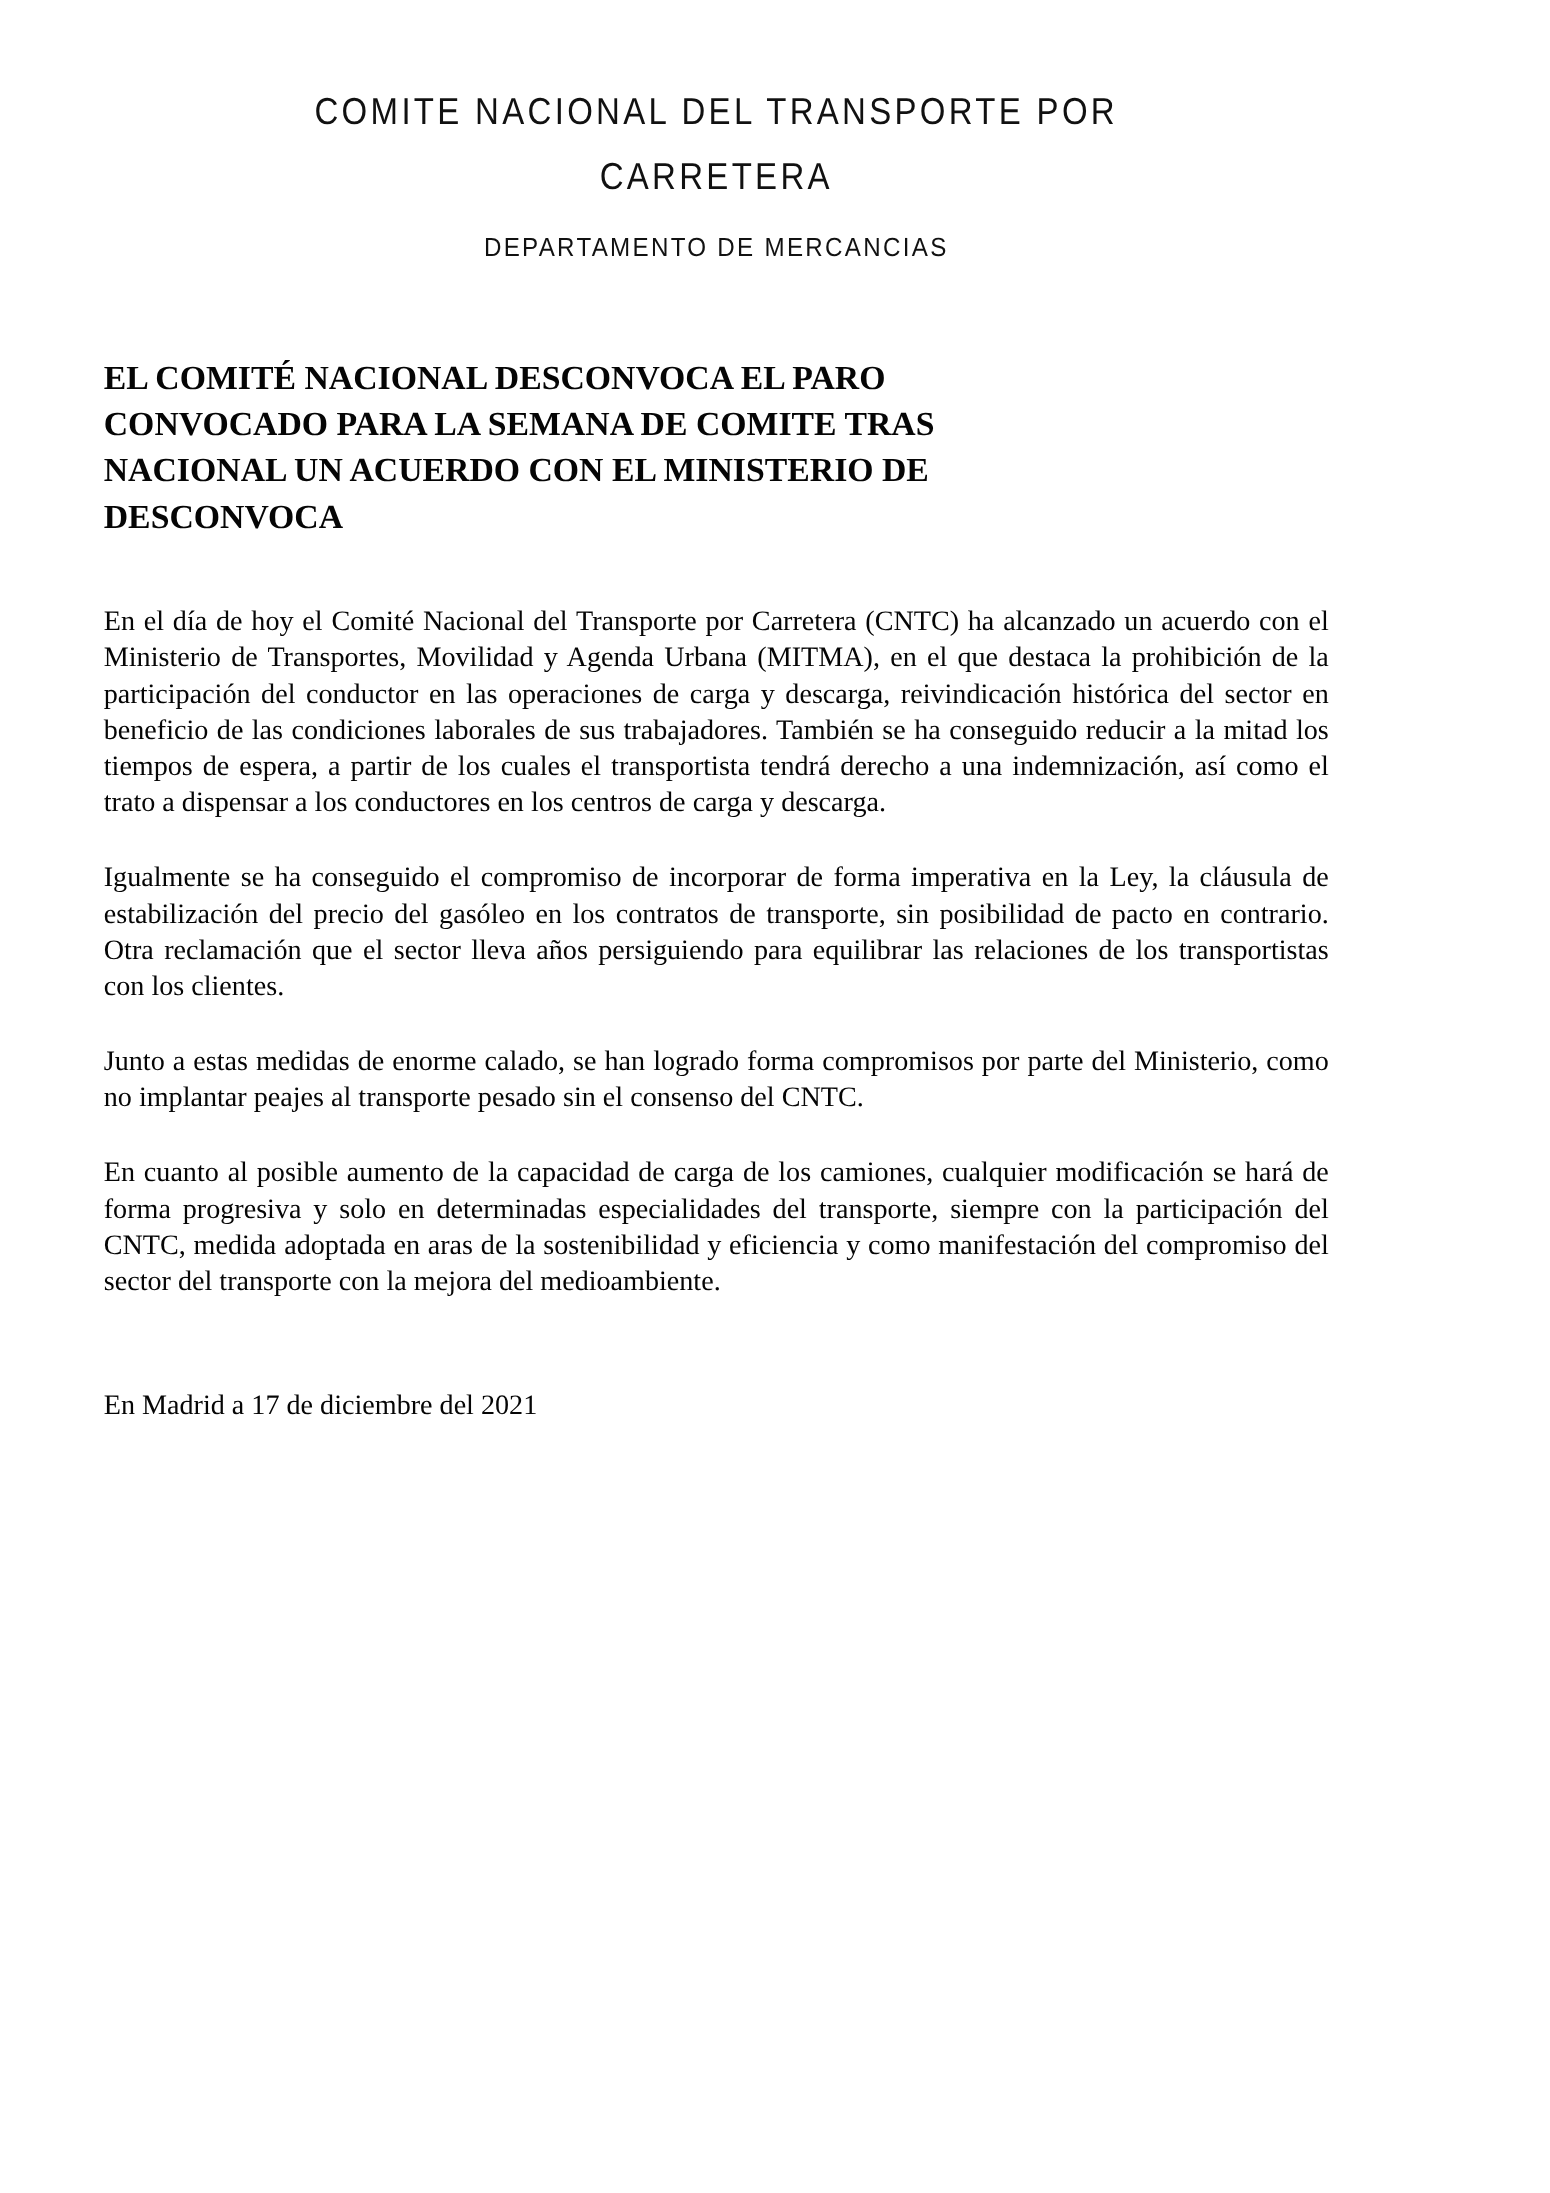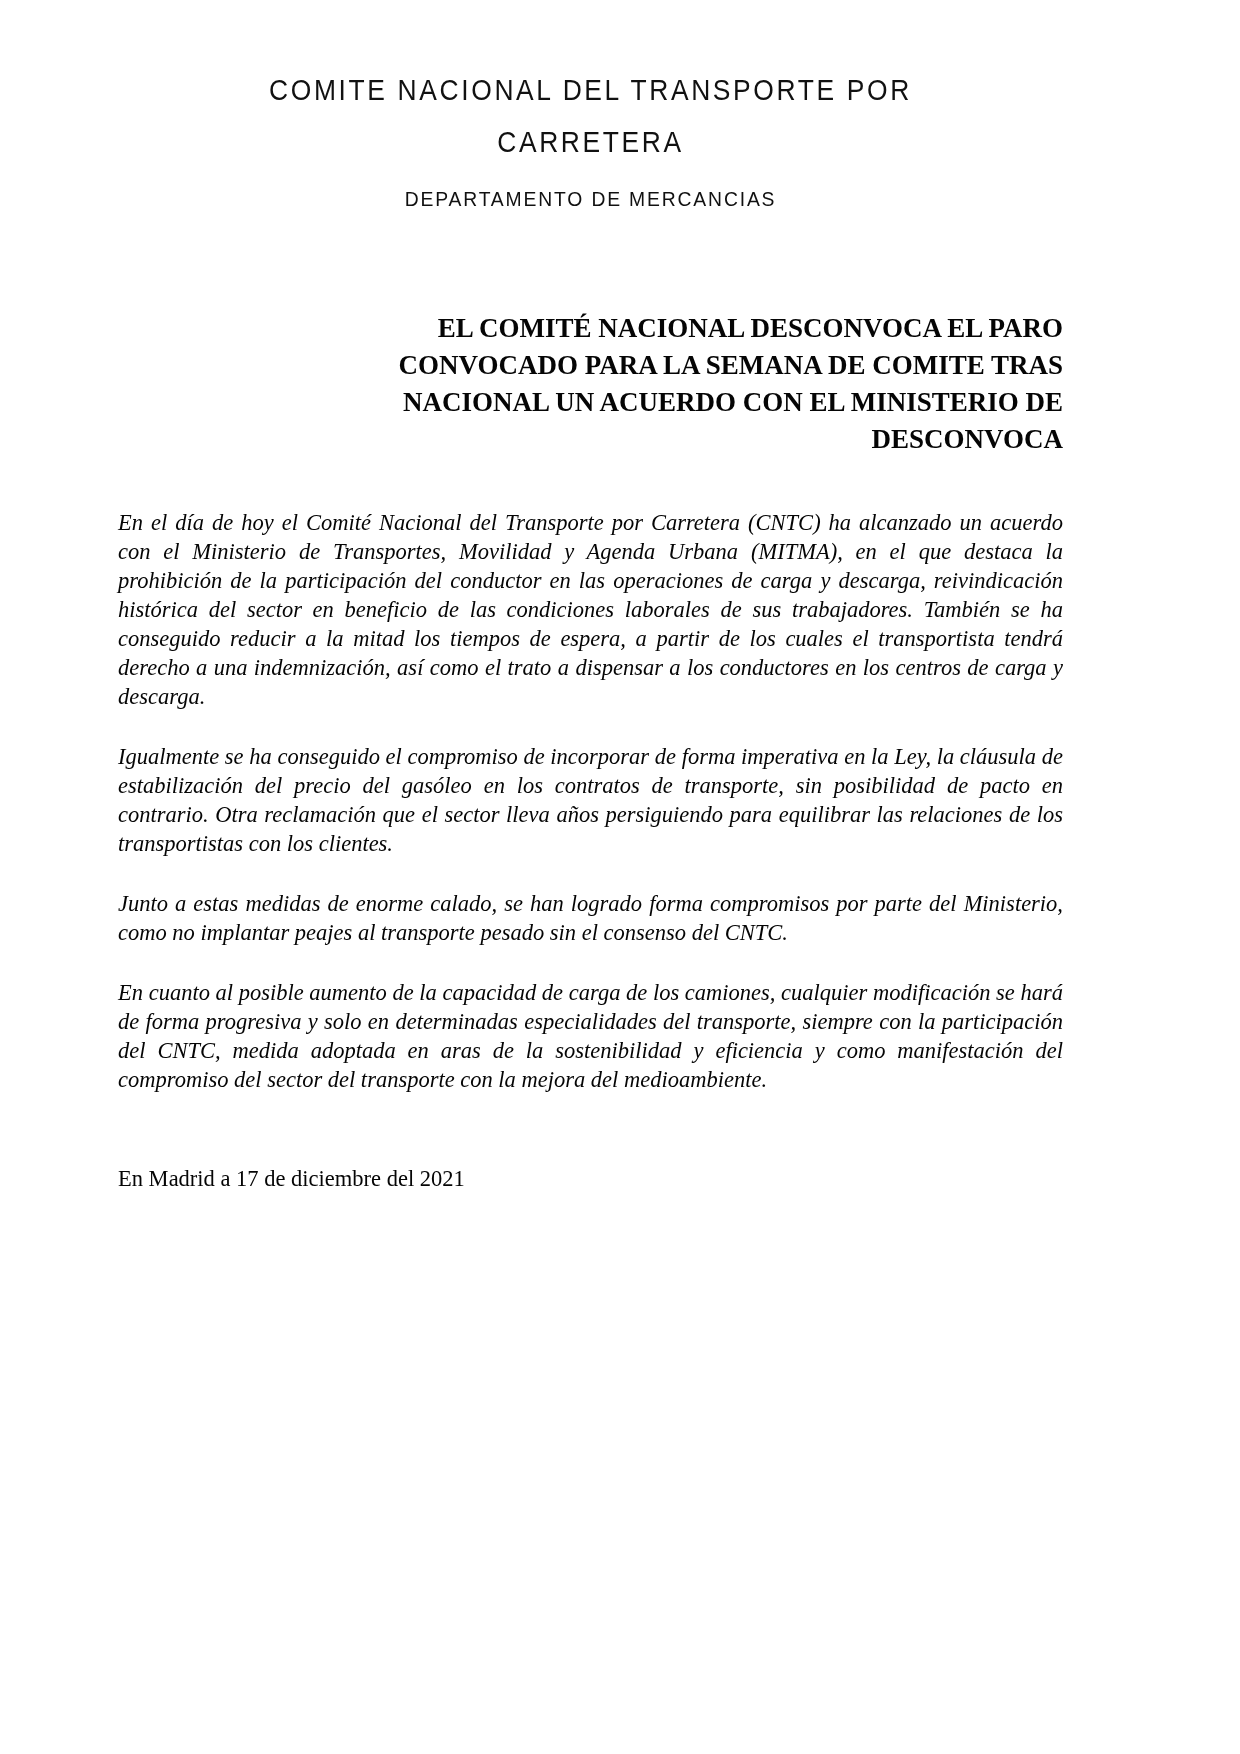--- a/index.html
+++ b/index.html
@@ -8,21 +8,21 @@
     background: #ffffff;
   }
   .page {
     position: relative;
     width: 1240px;
     height: 1582px;
     margin: 0 auto;
     background: #ffffff;
     color: #0a0a0a;
     box-sizing: border-box;
-    padding: 64px 177px 0 118px;
+    padding: 64px 177px 0 83px;
     overflow: hidden;
   }
   
   .letterhead {
     text-align: center;
   }
   .org-line {
     font-family: "Liberation Sans", sans-serif;
     font-weight: 400;
     font-size: 30px;
@@ -40,41 +40,40 @@
     font-size: 21px;
     line-height: 26px;
     letter-spacing: 2px;
     color: #111111;
     transform: scaleX(0.92);
     transform-origin: 50% 50%;
     white-space: nowrap;
   }
   
   .headline {
-    margin-top: 98px;
-    text-align: right;
+    margin-top: 72px;
+    text-align: left;
     font-family: "Liberation Serif", "DejaVu Serif", serif;
     font-weight: 700;
     font-size: 27px;
     line-height: 37px;
     color: #050505;
   }
   .headline .hl-line { display: block; }
   
   .body-text {
     margin-top: 50px;
     font-family: "Liberation Serif", "DejaVu Serif", serif;
     font-size: 22.5px;
     line-height: 29px;
     color: #050505;
   }
   .body-text p {
     margin: 0 0 31px 0;
     text-align: justify;
-    font-style: italic;
   }
   .dateline {
     margin-top: 70px;
     font-family: "Liberation Serif", "DejaVu Serif", serif;
     font-size: 22.5px;
     line-height: 29px;
     text-align: left;
     color: #050505;
   }
 </style>

